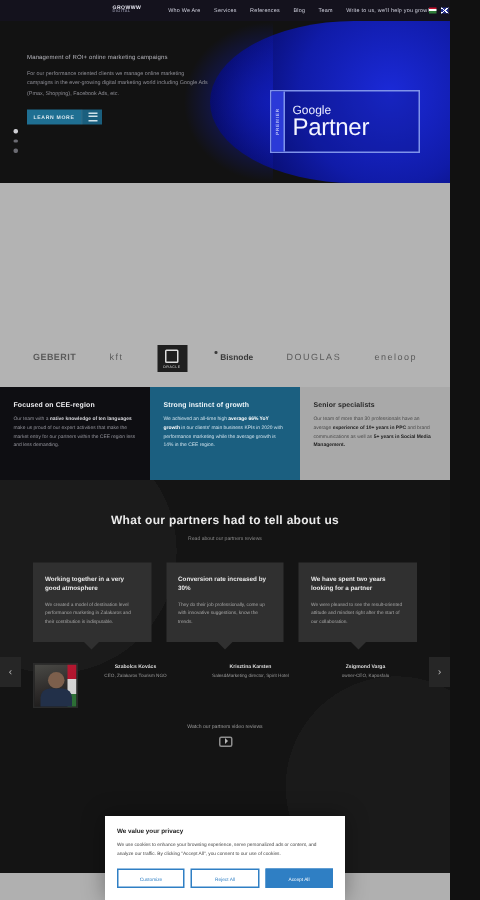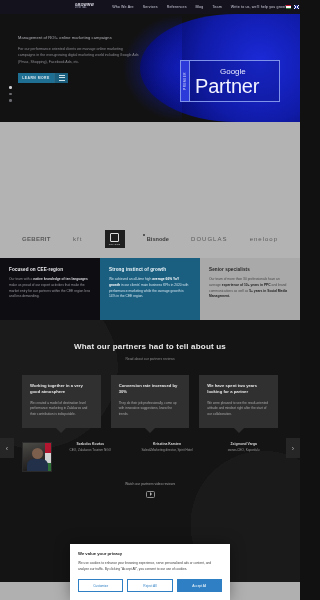--- a/index.html
+++ b/index.html
@@ -73,22 +73,22 @@
   .gp-badge {
     position:absolute; right:20px; top:46px; width:100px; height:42px;
     border:1.2px solid #7f93ea; z-index:6; display:flex; align-items:stretch;
     background: rgba(10,18,120,.25);
   }
   .gp-ribbon{ width:9px; background:#2b3ad8; border-right:1px solid #7f93ea;
      display:flex; align-items:center; justify-content:center;}
   .gp-ribbon span{ font-size:3px; color:#dfe4ff; letter-spacing:.6px;
      writing-mode:vertical-rl; transform:rotate(180deg); }
   .gp-text{ padding:3px 0 0 5px; display:flex; flex-direction:column; justify-content:center;}
-  .gp-text .g1{ font-size:8px; color:#e9ecff; line-height:1;margin-left:25px; }
-  .gp-text .g2{ font-size:20px; color:#f3f4ff; line-height:1.05; letter-spacing:-.2px;}
+  .gp-text .g1{ font-size:8px; color:#e9ecff; line-height:1; }
+  .gp-text .g2{ font-size:16px; color:#f3f4ff; line-height:1.05; letter-spacing:-.2px;}
 
   
   .grey-gap { height:98px; background:#b3b3b3; }
 
   
   .logos { height:38px; background:#b3b3b3; display:flex; align-items:center;
     justify-content:space-between; padding:0 22px; }
   .logo-item { font-size:6px; color:#3b3b3b; letter-spacing:.3px; font-weight:700; opacity:.75;}
   .logo-item.thin { font-weight:400; letter-spacing:1px; }
   .logo-oracle { width:20px; height:18px; background:#1f1f1f; display:flex;

